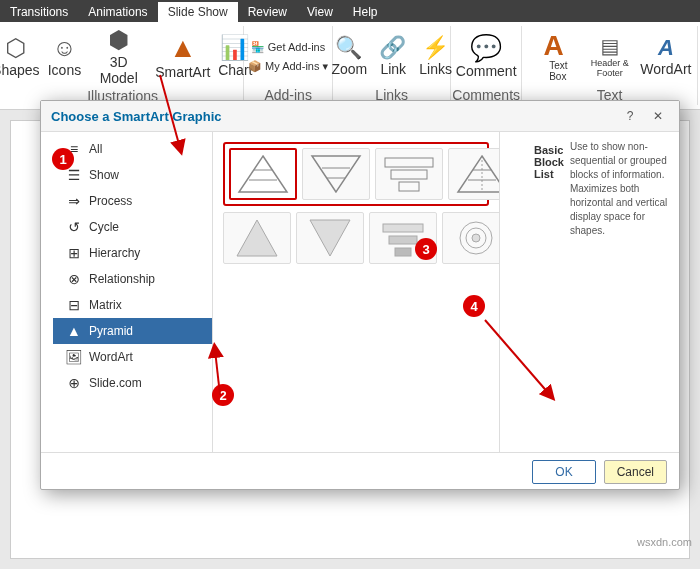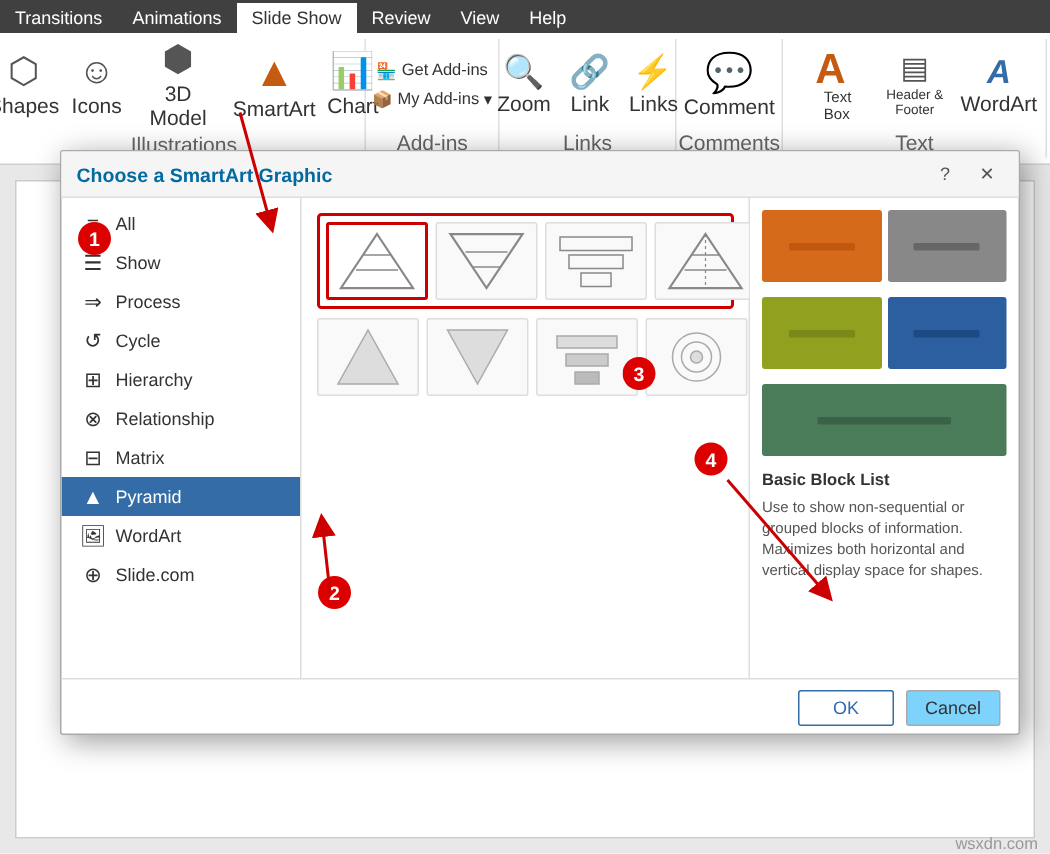--- a/index.html
+++ b/index.html
@@ -160,20 +160,21 @@
       align-items: center;
       justify-content: center;
       cursor: pointer;
       font-size: 12px;
       color: #555;
       border-radius: 2px;
     }
     .dialog-body {
       display: flex;
       height: calc(100% - 68px);
+      padding-left: 12px;
     }
 
     
     .dialog-left {
       width: 160px;
       border-right: 1px solid #ddd;
       overflow-y: auto;
       padding: 4px 0;
     }
     .dialog-list-item {
@@ -217,21 +218,20 @@
       border: 2px solid #c00;
       background: white;
     }
 
     
     .dialog-right {
       width: 180px;
       border-left: 1px solid #ddd;
       padding: 8px;
       display: flex;
-      flex-direction: column;
       gap: 6px;
     }
     .preview-title {
       font-size: 11px;
       font-weight: 600;
       color: #333;
       margin-top: 4px;
     }
     .preview-desc {
       font-size: 10px;
@@ -252,21 +252,21 @@
     .btn-ok {
       background: white;
       border: 1px solid #336ca6;
       color: #336ca6;
       padding: 4px 22px;
       cursor: pointer;
       font-size: 12px;
       border-radius: 2px;
     }
     .btn-cancel {
-      background: #7dd3fc;
+      background: #fef9c3;
       border: 1px solid #aaa;
       color: #333;
       padding: 4px 12px;
       cursor: pointer;
       font-size: 12px;
       border-radius: 2px;
     }
 
     
     .annotation {
@@ -282,21 +282,21 @@
       z-index: 20;
       pointer-events: none;
     }
 
     
     .pyramid-svg { width: 56px; height: 44px; }
 
     
     .watermark {
       position: absolute;
-      bottom: 0;
+      bottom: 21px;
       right: 8px;
       font-size: 11px;
       color: #999;
       z-index: 5;
       text-align: right;
     }
 
     
     .slide-bg {
       position: absolute;

